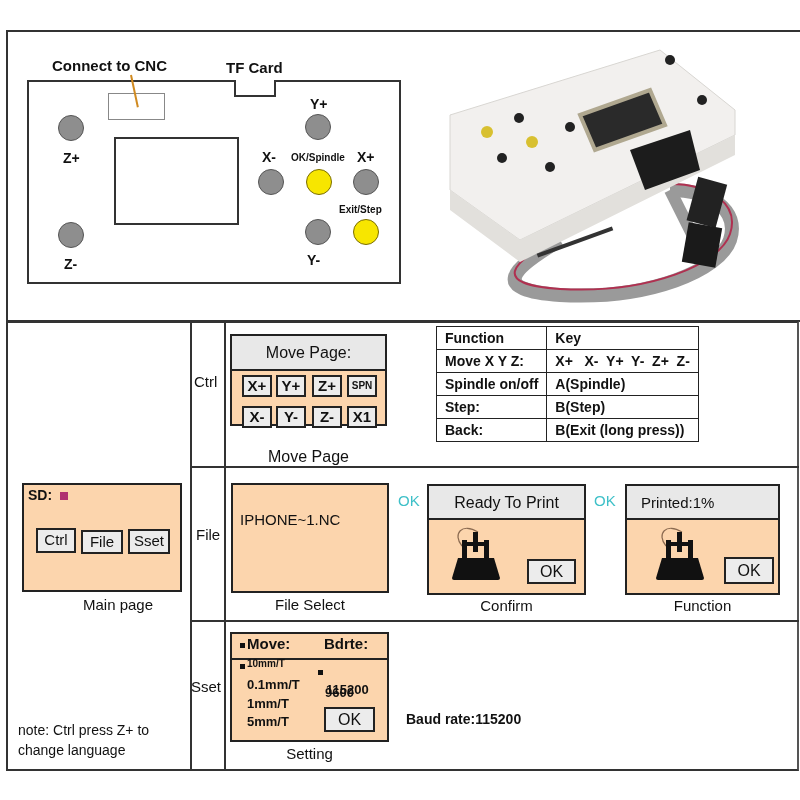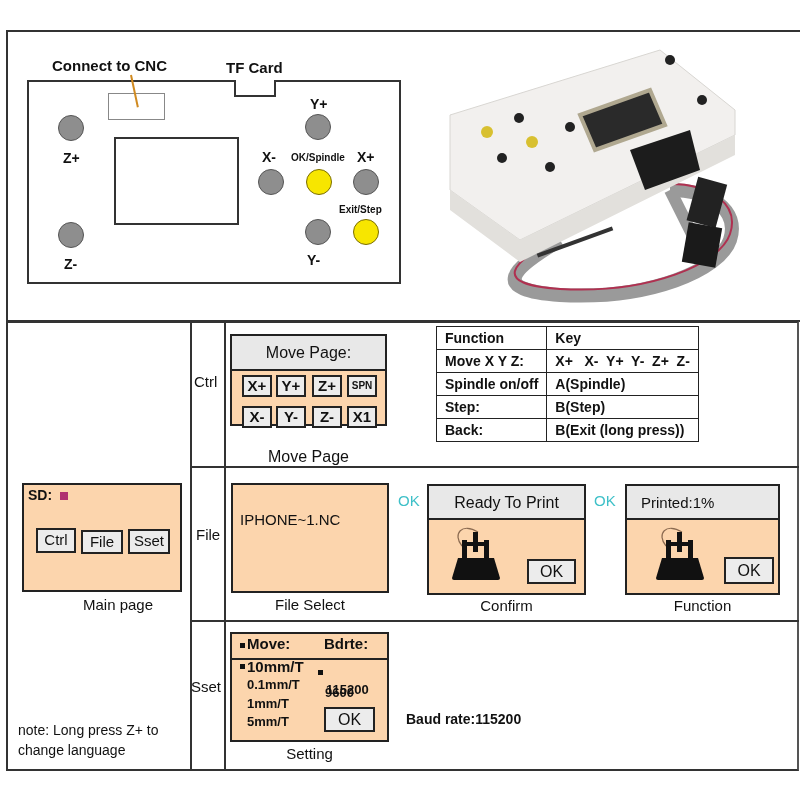--- a/index.html
+++ b/index.html
@@ -171,27 +171,27 @@
 <div class="caption" style="left:625px; top:597px; width:155px;">Function</div>
 
 <div class="screen" style="left:230px; top:632px; width:159px; height:110px;">
   <div style="height:26px; border-bottom:2px solid #222; box-sizing:border-box;"></div>
 </div>
 <div class="abs" style="left:240px; top:643px; width:5px; height:5px; background:#111;"></div>
 <div class="abs" style="left:247px; top:635px; font-weight:bold; font-size:15px;">Move:</div>
 <div class="abs" style="left:324px; top:635px; font-weight:bold; font-size:15px;">Bdrte:</div>
 
 <div class="abs" style="left:240px; top:664px; width:5px; height:5px; background:#111;"></div>
-<div class="abs" style="left:247px; top:658px; font-weight:bold; font-size:15px;">10mm/T</div>
+<div class="abs" style="left:247px; top:658px; font-weight:bold; font-size:10px;">10mm/T</div>
 <div class="abs" style="left:247px; top:677px; font-weight:bold; font-size:13px;">0.1mm/T</div>
 <div class="abs" style="left:247px; top:696px; font-weight:bold; font-size:13px;">1mm/T</div>
 <div class="abs" style="left:247px; top:714px; font-weight:bold; font-size:13px;">5mm/T</div>
 
 <div class="abs" style="left:318px; top:670px; width:5px; height:5px; background:#111;"></div>
 <div class="abs" style="left:325px; top:663px; font-weight:bold; font-size:13px;margin-top:22px;">9600</div>
 <div class="abs" style="left:326px; top:682px; font-weight:bold; font-size:13px;text-align:right;">115200</div>
 <div class="okbtn" style="left:324px; top:707px; width:51px; height:25px; line-height:21px;">OK</div>
 <div class="caption" style="left:230px; top:745px; width:159px;">Setting</div>
 
 <div class="abs" style="left:406px; top:711px; font-weight:bold; font-size:14px;">Baud rate:115200</div>
 
-<div class="abs" style="left:18px; top:722px; font-size:14px;">note: Long press Z+ to</div>
+<div class="abs" style="left:18px; top:722px; font-size:14px;">note: Ctrl press Z+ to</div>
 <div class="abs" style="left:18px; top:742px; font-size:14px;">change language</div>
 
 </body></html>

